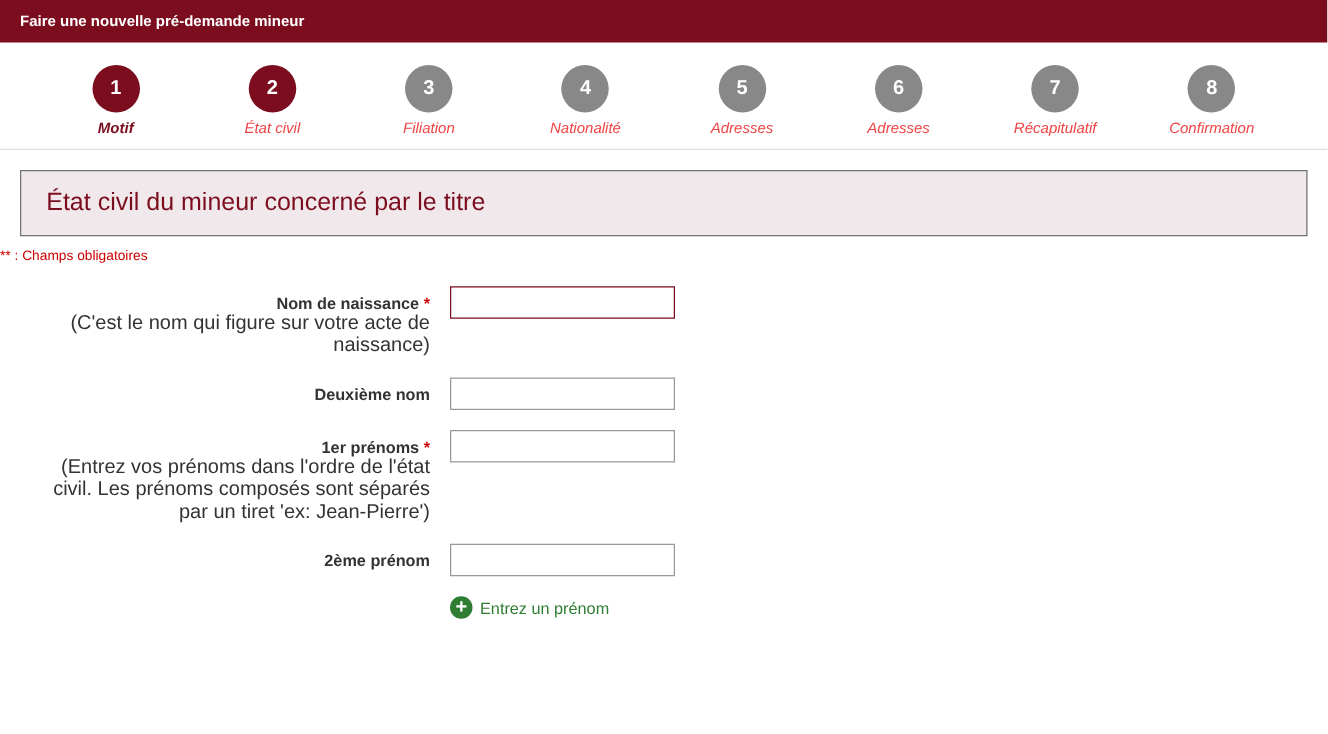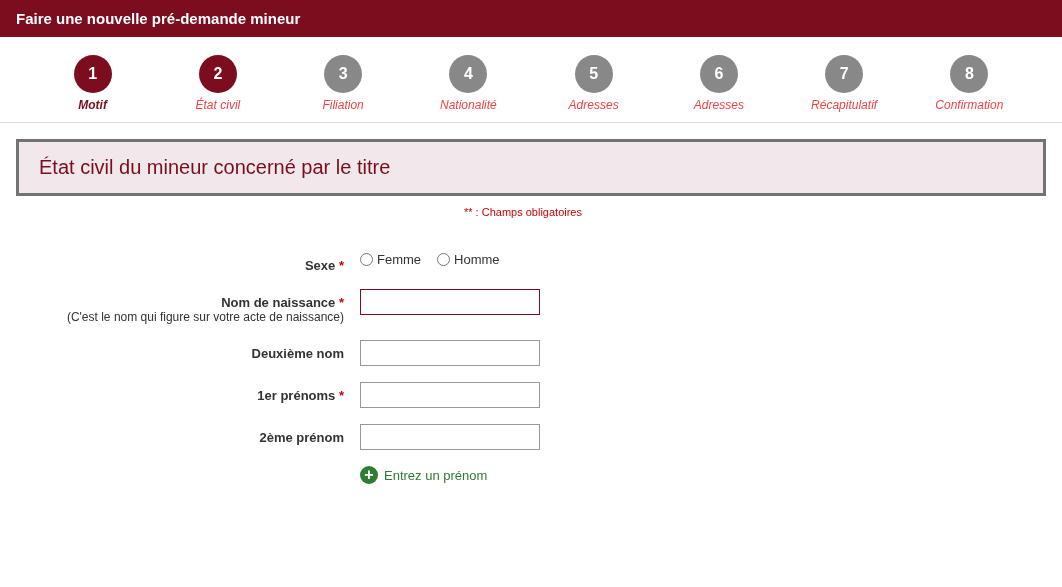--- a/index.html
+++ b/index.html
@@ -3,21 +3,21 @@
   <meta charset="utf-8">
   <style>
     * { box-sizing: border-box; margin: 0; padding: 0; }
     body { font-family: Arial, sans-serif; font-size: 13px; background: #fff; color: #333; width: 1062px; }
 
     
     .header {
       background-color: #7b0d1e;
       color: white;
       padding: 10px 16px;
-      font-size: 15px;
+      font-size: 12px;
       font-weight: bold;
     }
 
     
     .stepper {
       display: flex;
       align-items: flex-start;
       padding: 18px 30px 10px 30px;
       border-bottom: 1px solid #ddd;
       gap: 0;
@@ -55,34 +55,34 @@
       font-style: italic;
     }
     .step-label.inactive {
       font-style: italic;
       color: #ef4444;
     }
 
     
     .section-title {
       background-color: #f0e8ea;
-      border: 3px solid #737373;
+      border: 1px solid #737373;
       padding: 14px 20px;
       font-size: 20px;
       color: #7b0d1e;
       margin: 16px 16px 10px 16px;
     }
 
     
     .required-note {
-      text-align: center;
+      text-align: left;
       font-size: 11px;
       color: #555;
       padding-right: 16px;
-      margin-bottom: 24px;
+      margin-bottom: 8px;
     }
     .required-note span { color: #cc0000; }
 
     
     .form-area {
       padding: 10px 20px 20px 20px;
     }
     .form-row {
       display: flex;
       align-items: flex-start;
@@ -93,21 +93,21 @@
       text-align: right;
       padding-right: 16px;
       padding-top: 6px;
       font-weight: bold;
       font-size: 13px;
       flex-shrink: 0;
     }
     .form-label-col .sublabel {
       display: block;
       font-weight: normal;
-      font-size: 12px;
+      font-size: 16px;
       color: #333;
       text-align: right;
     }
     .required-star { color: #cc0000; }
     .form-control-col {
       display: flex;
       align-items: center;
       gap: 10px;
       flex-wrap: wrap;
     }
@@ -229,38 +229,20 @@
 </div>
 
 <div class="section-title">État civil du mineur concerné par le titre</div>
 
 <div class="required-note">
   <span style="color:#cc0000">*</span><span>* : Champs obligatoires</span>
 </div>
 
 <div class="form-area">
 
-  <div class="form-row">
-    <div class="form-label-col">
-      <span>Sexe</span>
-      <span class="required-star">*</span>
-    </div>
-    <div class="form-control-col">
-      <div class="radio-group">
-        <label class="radio-item">
-          <input type="radio" name="sexe" value="femme" style="">
-          <span>Femme</span>
-        </label>
-        <label class="radio-item">
-          <input type="radio" name="sexe" value="homme" style="">
-          <span>Homme</span>
-        </label>
-      </div>
-    </div>
-  </div>
 
   <div class="form-row">
     <div class="form-label-col">
       <span>Nom de naissance</span>
       <span class="required-star">*</span>
       <span class="sublabel">(C'est le nom qui figure sur votre acte de naissance)</span>
     </div>
     <div class="form-control-col">
       <input type="text" class="highlighted" value="" style="">
     </div>
@@ -273,20 +255,21 @@
     <div class="form-control-col">
       <input type="text" value="" style="">
     </div>
   </div>
 
 
   <div class="form-row">
     <div class="form-label-col">
       <span>1er prénoms</span>
       <span class="required-star">*</span>
+      <span class="sublabel">(Entrez vos prénoms dans l'ordre de l'état civil. Les prénoms composés sont séparés par un tiret 'ex: Jean-Pierre')</span>
     </div>
     <div class="form-control-col">
       <input type="text" value="" style="">
     </div>
   </div>
 
   <div class="form-row">
     <div class="form-label-col">
       <span>2ème prénom</span>
     </div>

